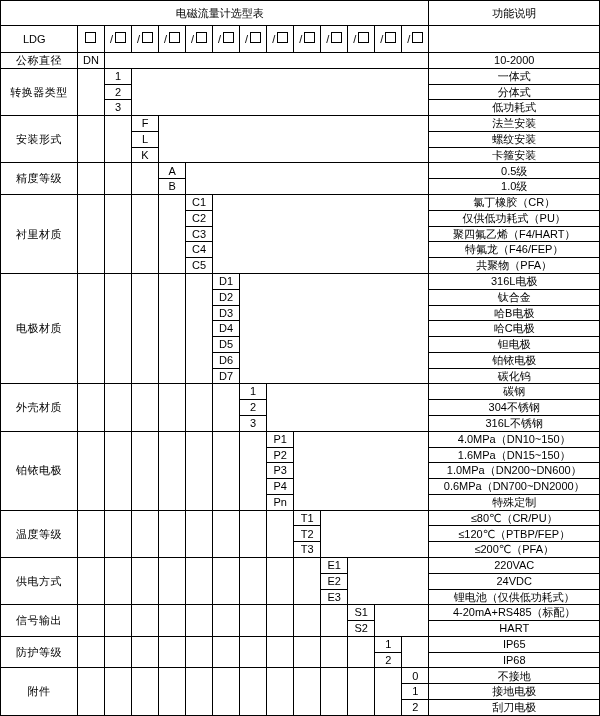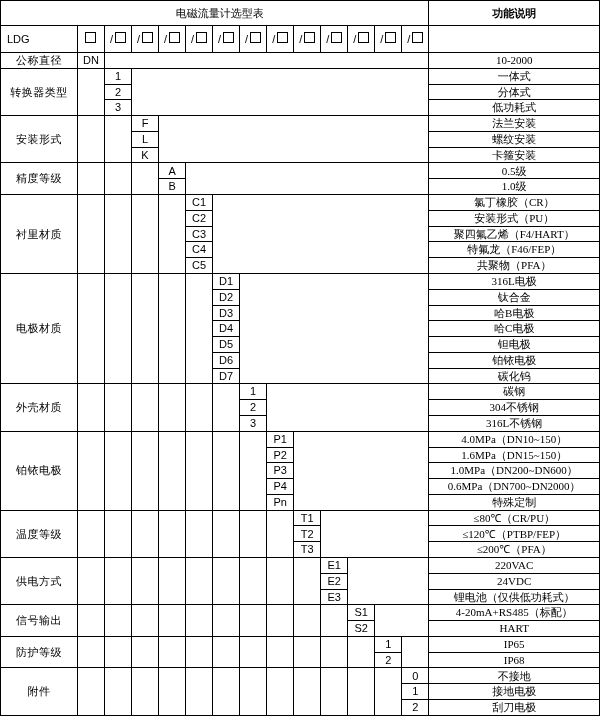--- a/index.html
+++ b/index.html
@@ -37,21 +37,20 @@
     border: 1px solid #000;
   }
   
   td.cat {
     font-size: 12px;
     letter-spacing: 0.5px;
     margin-left: 6px;
   }
   td.desc {
     font-size: 11.5px;
-    font-family: Liberation Serif, serif;
   }
   td.code {
     font-size: 11px;
     margin-left: 20px;
   }
   td.model-cell {
     font-size: 11px;
     text-align: center;
   }
   .model-row td {
@@ -67,21 +66,20 @@
   .sl {
     display: inline-block;
     margin: 0 1px;
     font-size: 11px;
   }
   .hdr-title {
     font-size: 13px;
   }
   .hdr-func {
     font-size: 13px;
-    font-weight: bold;
   }
   td.small {
     font-size: 10.5px;
   }
 </style>
 </head>
 <body>
 
 <div id="page">
   <table class="spec">
@@ -101,21 +99,21 @@
       <col style="width:26px">
       <col style="width:26px">
       <col style="width:164px">
     </colgroup>
     <tbody id="tbody">
         <tr>
           <td colspan="14" class="hdr-title" style="height: 24px; padding-left: 10px;">电磁流量计选型表</td>
           <td class="hdr-func">功能说明</td>
         </tr>
         <tr class="model-row">
-          <td class="model-cell" style="text-align: left; padding-left: 6px;">LDG</td>
+          <td class="model-cell" style="text-align: left; padding-left: 22px;">LDG</td>
           <td><span class="sq"></span></td>
           <td><span class="sl">/</span><span class="sq"></span></td>
           <td><span class="sl">/</span><span class="sq"></span></td>
           <td><span class="sl">/</span><span class="sq"></span></td>
           <td><span class="sl">/</span><span class="sq"></span></td>
           <td><span class="sl">/</span><span class="sq"></span></td>
           <td><span class="sl">/</span><span class="sq"></span></td>
           <td><span class="sl">/</span><span class="sq"></span></td>
           <td><span class="sl">/</span><span class="sq"></span></td>
           <td><span class="sl">/</span><span class="sq"></span></td>
@@ -179,21 +177,21 @@
           <td rowspan="5" class="blank"></td>
           <td rowspan="5" class="blank"></td>
           <td rowspan="5" class="blank"></td>
           <td rowspan="5" class="blank"></td>
           <td class="code">C1</td>
           <td rowspan="5" colspan="8" class="blank"></td>
           <td class="desc">氯丁橡胶（CR）</td>
         </tr>
         <tr>
           <td class="code">C2</td>
-          <td class="desc">安装形式（PU）</td>
+          <td class="desc">仅供低功耗式（PU）</td>
         </tr>
         <tr>
           <td class="code">C3</td>
           <td class="desc">聚四氟乙烯（F4/HART）</td>
         </tr>
         <tr>
           <td class="code">C4</td>
           <td class="desc">特氟龙（F46/FEP）</td>
         </tr>
         <tr>

